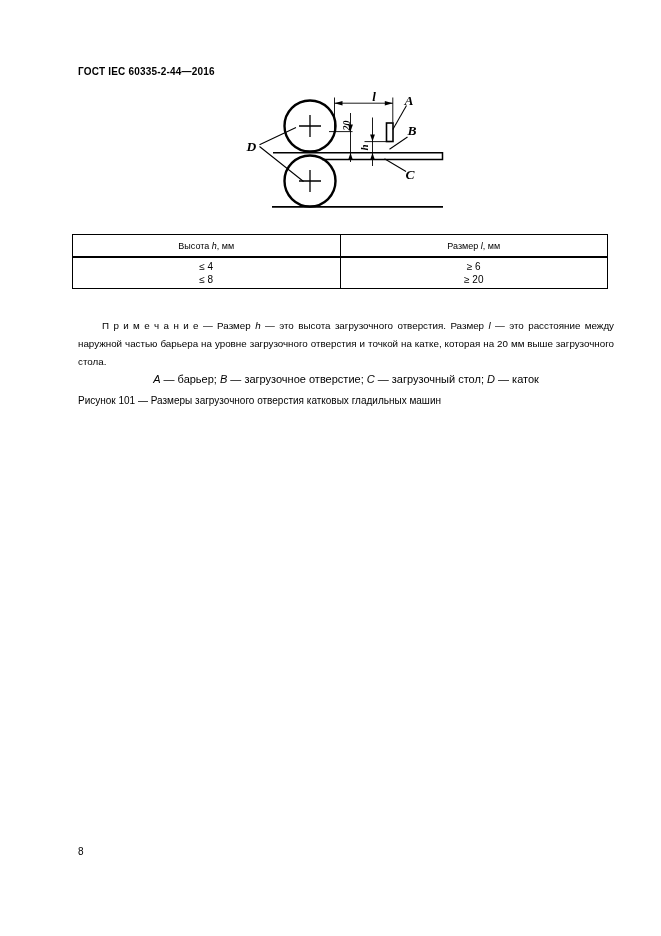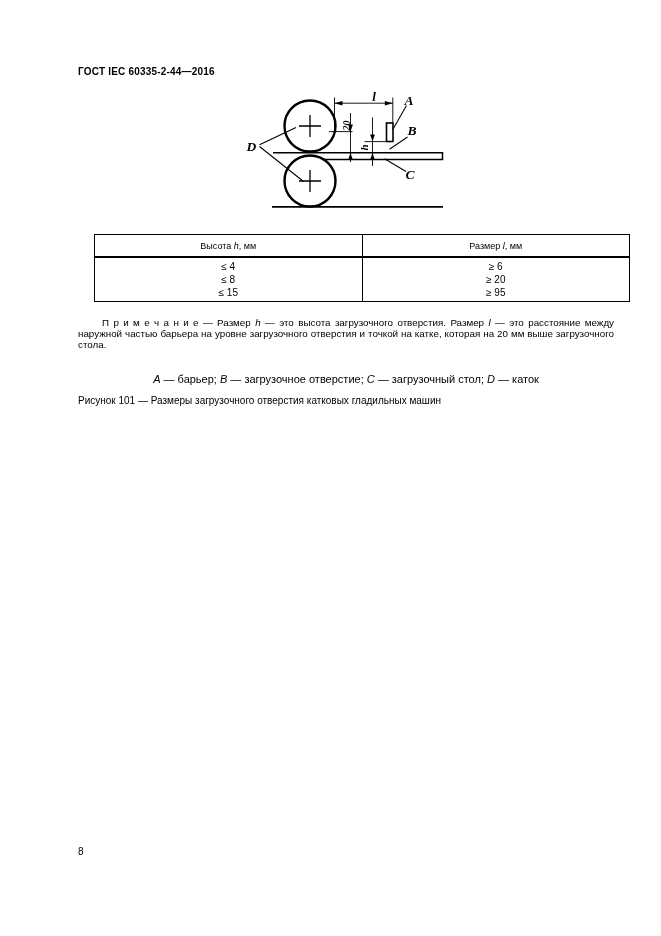--- a/index.html
+++ b/index.html
@@ -7,36 +7,36 @@
     width:661px;height:936px;background:#ffffff;position:relative;
     font-family:"Liberation Sans", sans-serif;color:#000;overflow:hidden;
     -webkit-font-smoothing:antialiased;
   }
   .doc-header{
     position:absolute;left:78px;top:66px;
     font-size:10px;font-weight:bold;letter-spacing:.2px;white-space:nowrap;
   }
   .diagram-svg{position:absolute;left:238px;top:85px;}
   .spec-table{
-    position:absolute;left:94px;top:234px;width:536px;
+    position:absolute;left:72px;top:234px;width:536px;
     border-collapse:collapse;border:1.5px solid #000;table-layout:fixed;
   }
   .spec-table th{
     font-weight:normal;font-size:9px;text-align:center;vertical-align:middle;
     height:21px;border-bottom:2px solid #000;padding:0;
   }
   .spec-table .c1{border-right:1.2px solid #000;}
   .spec-table td{
     font-size:10px;text-align:center;height:13px;line-height:13px;padding:0;
   }
   .spec-table tbody tr:first-child td{padding-top:2px;}
   .spec-table tbody tr:last-child td{padding-bottom:2px;}
   .note{
     position:absolute;left:78px;top:317px;width:536px;
-    font-size:9.8px;line-height:11px;text-align:justify;text-indent:24px;
+    font-size:9.8px;line-height:18px;text-align:justify;text-indent:24px;
   }
   .legend{
     position:absolute;left:78px;top:373px;width:536px;
     text-align:center;font-size:11px;white-space:nowrap;
   }
   .fig-caption{
     position:absolute;left:78px;top:395px;width:536px;
     font-size:10px;
   }
   .page-number{position:absolute;left:78px;top:846px;font-size:10px;}
@@ -96,24 +96,20 @@
   </thead>
   <tbody>
     <tr>
       <td class="c1">≤ 4</td>
       <td>≥ 6</td>
     </tr>
     <tr>
       <td class="c1">≤ 8</td>
       <td>≥ 20</td>
     </tr>
-    <tr>
-      <td class="c1">≤ 15</td>
-      <td>≥ 95</td>
-    </tr>
   </tbody>
 </table>
 
 <div class="note"><span>П р и м е ч а н и е — Размер </span><i>h</i><span> — это высота загрузочного отверстия. Размер </span><i>l</i><span> — это расстояние между наружной частью барьера на уровне загрузочного отверстия и точкой на катке, которая на 20 мм выше загрузочного стола.</span></div>
 
 <div class="legend"><i class="leg-key">A</i><span> — барьер; </span><i class="leg-key">B</i><span> — загрузочное отверстие; </span><i class="leg-key">C</i><span> — загрузочный стол; </span><i class="leg-key">D</i><span> — каток</span></div>
 
 <div class="fig-caption">Рисунок 101 — Размеры загрузочного отверстия катковых гладильных машин</div>
 
 <div class="page-number">8</div>

